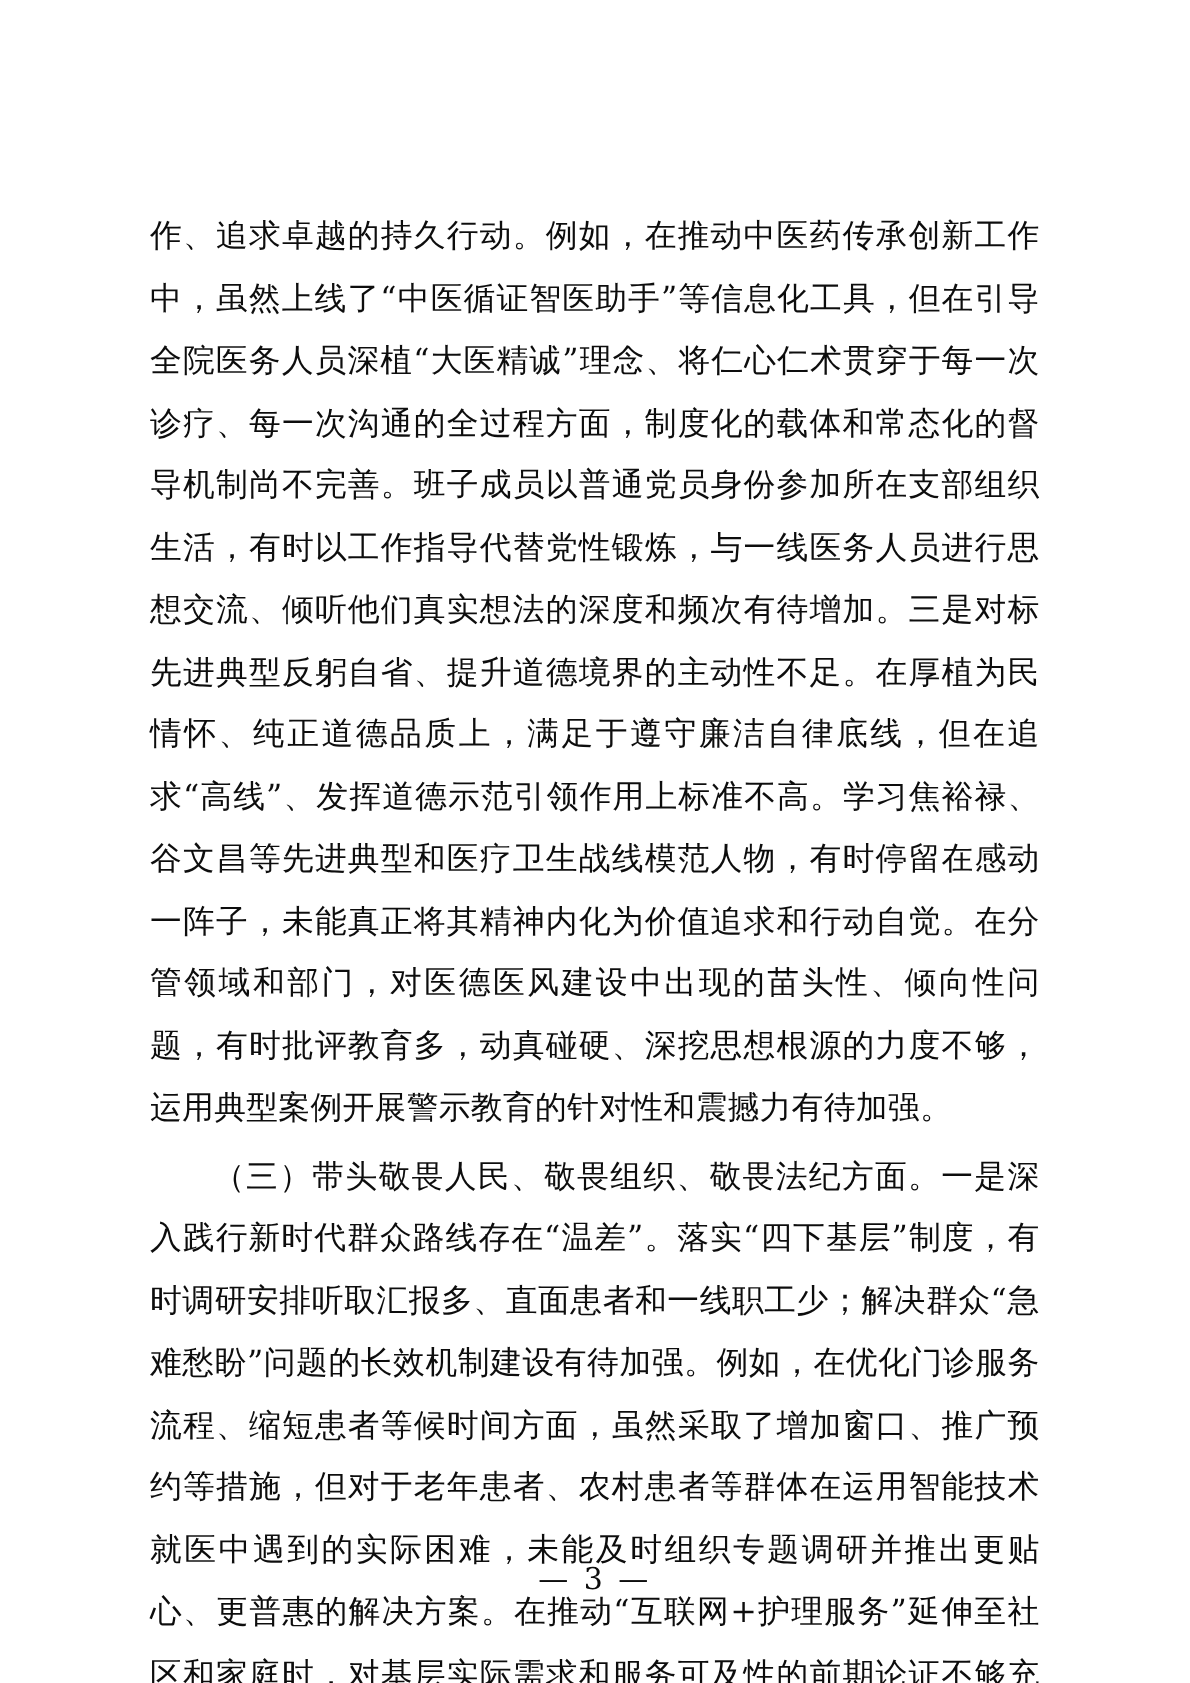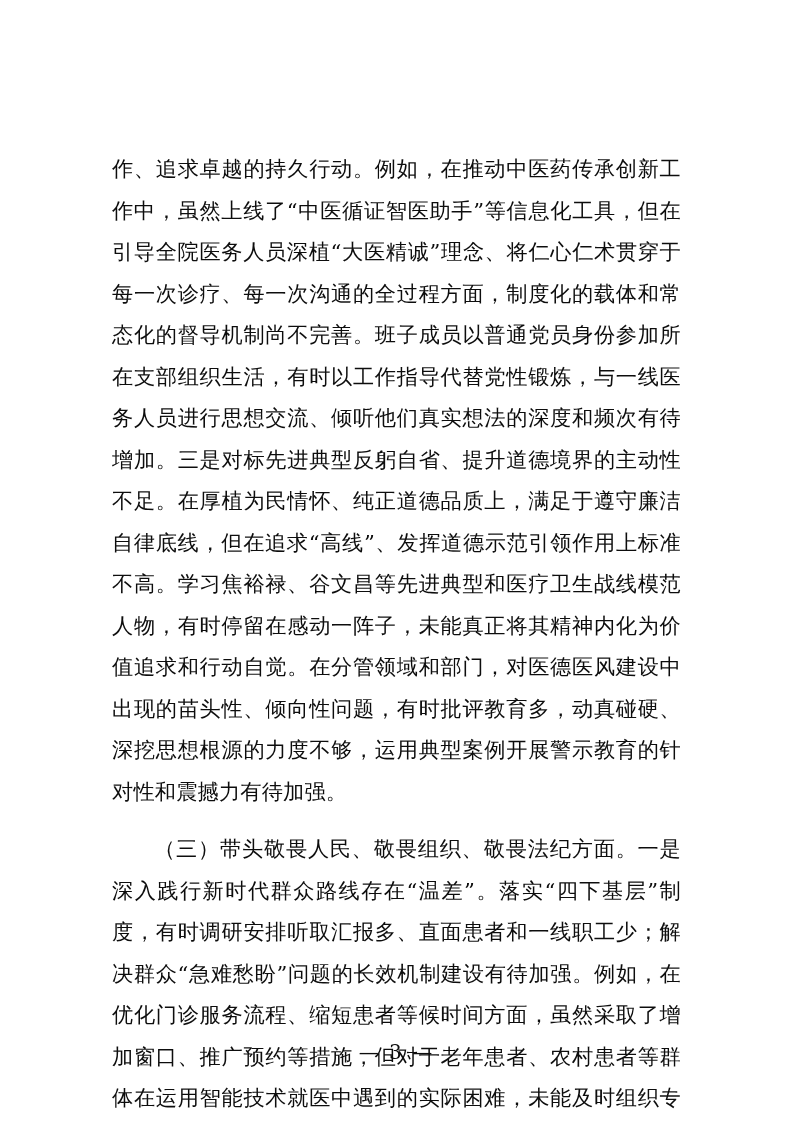--- a/index.html
+++ b/index.html
@@ -26,21 +26,21 @@
   }
   .doc-body {
     width: 601px;
   }
   .para {
     font-size: 21.2px;
     line-height: 41.5px;
     text-align: justify;
     text-justify: inter-ideograph;
     letter-spacing: 0.2px;
-    margin: 16px;
+    margin: 4px;
     text-indent: 0;
     word-break: break-all;
   }
   .para + .para {
     margin-top: 0px;
   }
   .indent {
     text-indent: 42px;
   }
   .page-number {

